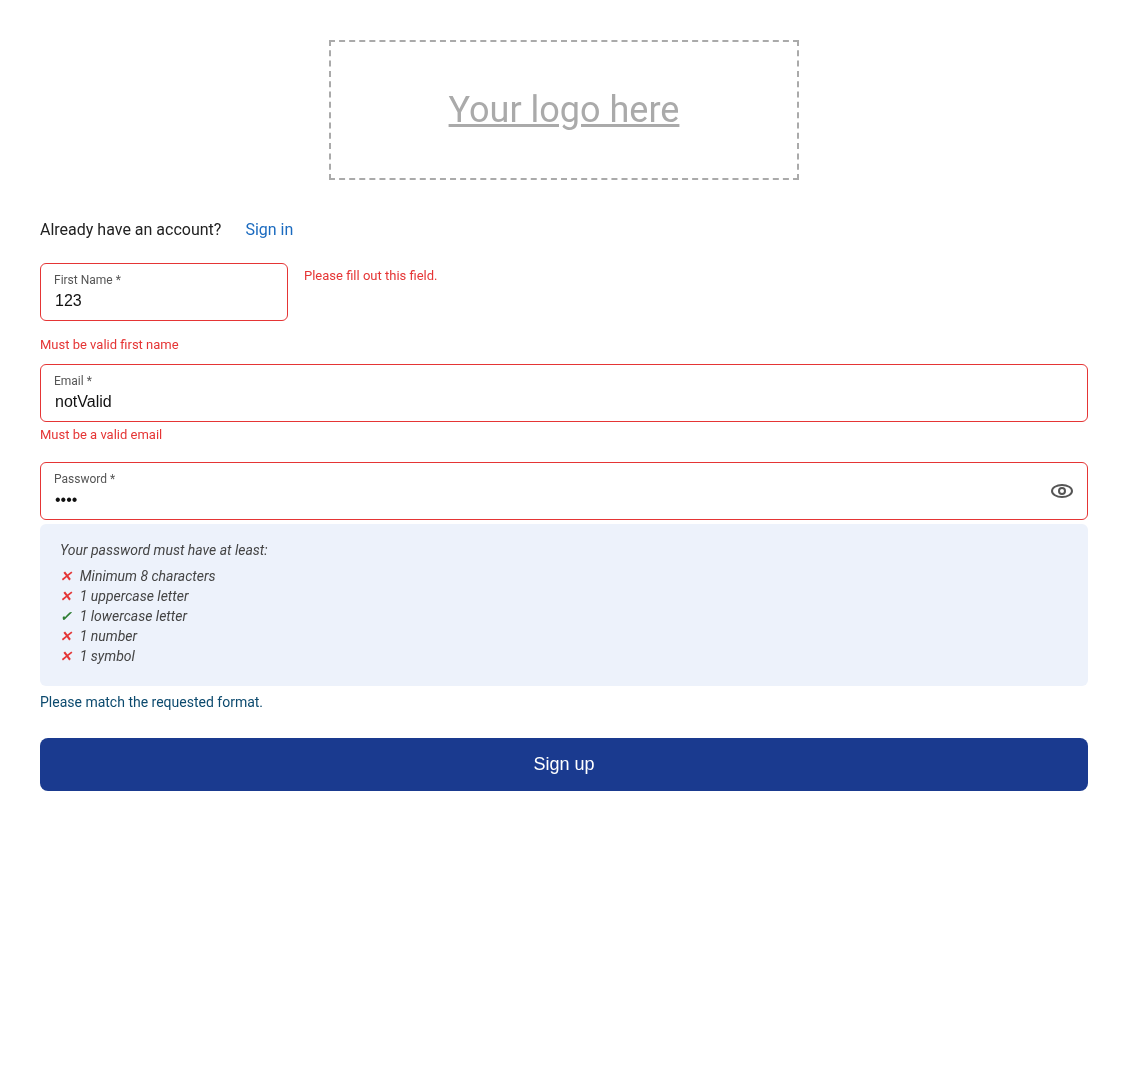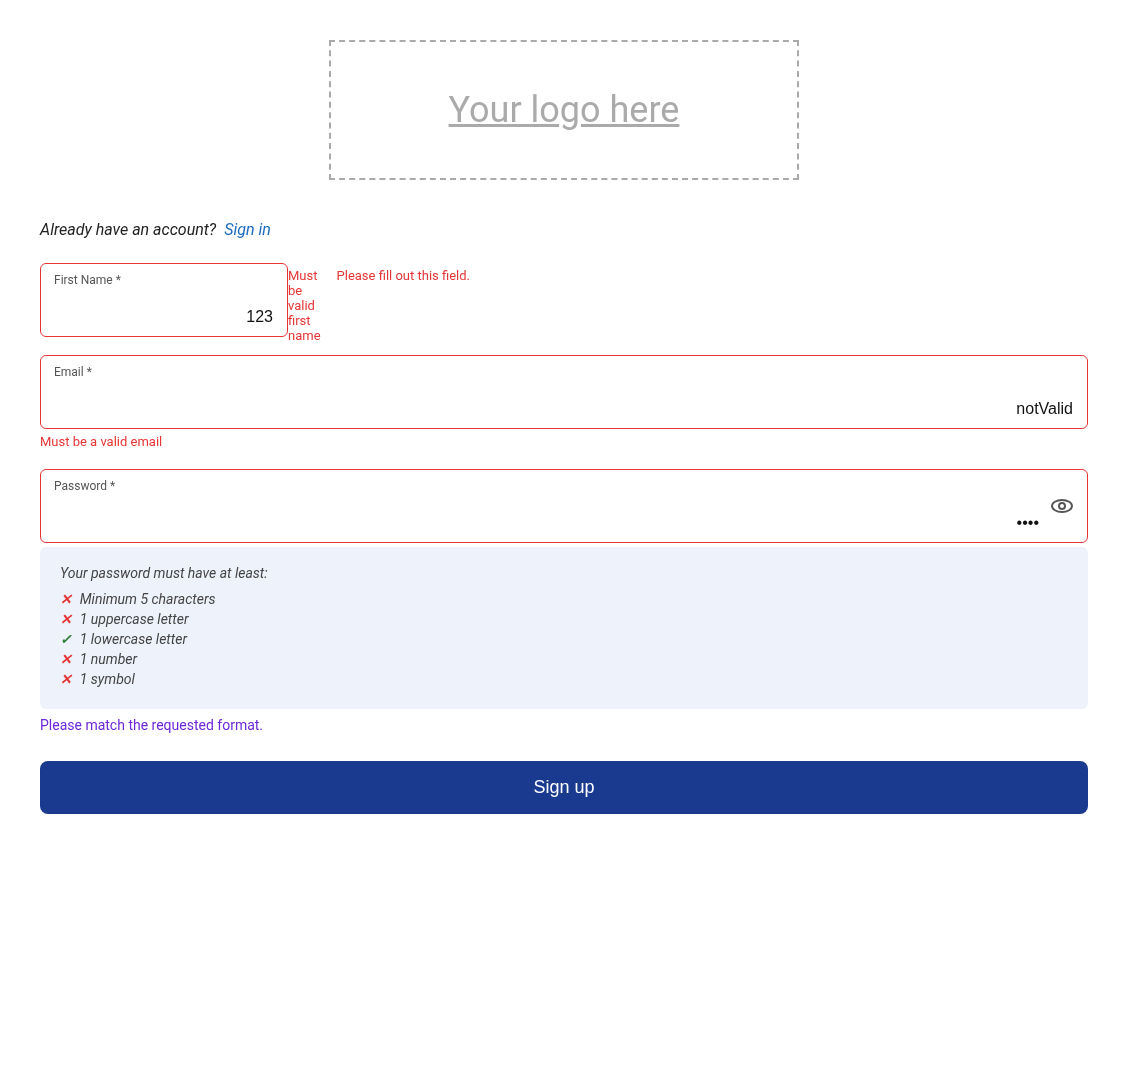--- a/index.html
+++ b/index.html
@@ -40,23 +40,22 @@
     .form-container {
       width: 100%;
       max-width: 1048px;
       display: flex;
       flex-direction: column;
     }
 
     .already-account-row {
       display: flex;
       align-items: flex-start;
-      gap: 8px;
+      gap: 24px;
       margin-bottom: 24px;
-      font-style: italic;
     }
 
     .already-account-text {
       font-size: 16px;
       color: #222222;
     }
 
     .sign-in-link {
       font-size: 16px;
       color: #1a6abf;
@@ -83,26 +82,25 @@
       font-size: 12px;
       color: #555555;
       pointer-events: none;
       z-index: 1;
     }
 
     .text-input {
       width: 100%;
       border: 1.5px solid #e53535;
       border-radius: 6px;
-      padding: 44px 14px 10px 14px;
+      padding: 28px 14px 10px 14px;
       font-size: 16px;
       color: #111111;
       background: #ffffff;
       outline: none;
-      text-align: right;
     }
 
     .text-input.small {
       width: 248px;
     }
 
     .error-message {
       color: #e53535;
       font-size: 13px;
       margin-top: 5px;
@@ -159,21 +157,21 @@
       font-weight: bold;
     }
 
     .req-icon-pass {
       color: #2e7d32;
       font-size: 14px;
       font-weight: bold;
     }
 
     .format-error {
-      color: #6d28d9;
+      color: #0c4a6e;
       font-size: 14px;
       margin-bottom: 20px;
     }
 
     .signup-button {
       width: 100%;
       background: #1a3a8f;
       color: #ffffff;
       font-size: 18px;
       font-weight: 500;
@@ -185,22 +183,23 @@
     }
 
     .name-row {
       display: flex;
       gap: 16px;
       margin-bottom: 0;
     }
 
     .name-field-group {
       display: flex;
-      flex-direction: row;
+      flex-direction: column;
       flex: 0 0 248px;
+      gap: 11px;
     }
   </style>
 </head>
 <body>
 
 <div class="logo-container">
   <span class="logo-text">Your logo here</span>
 </div>
 
 <div class="form-container">
@@ -243,21 +242,21 @@
           <ellipse cx="12" cy="12" rx="10" ry="6"></ellipse>
           <circle cx="12" cy="12" r="3"></circle>
         </svg>
       </span>
     </div>
 
     <div class="password-requirements">
       <div class="password-requirements-title">Your password must have at least:</div>
       <div class="requirement-item">
         <span class="req-icon-fail">✕</span>
-        <span>Minimum 5 characters</span>
+        <span>Minimum 8 characters</span>
       </div>
       <div class="requirement-item">
         <span class="req-icon-fail">✕</span>
         <span>1 uppercase letter</span>
       </div>
       <div class="requirement-item">
         <span class="req-icon-pass">✓</span>
         <span>1 lowercase letter</span>
       </div>
       <div class="requirement-item">

